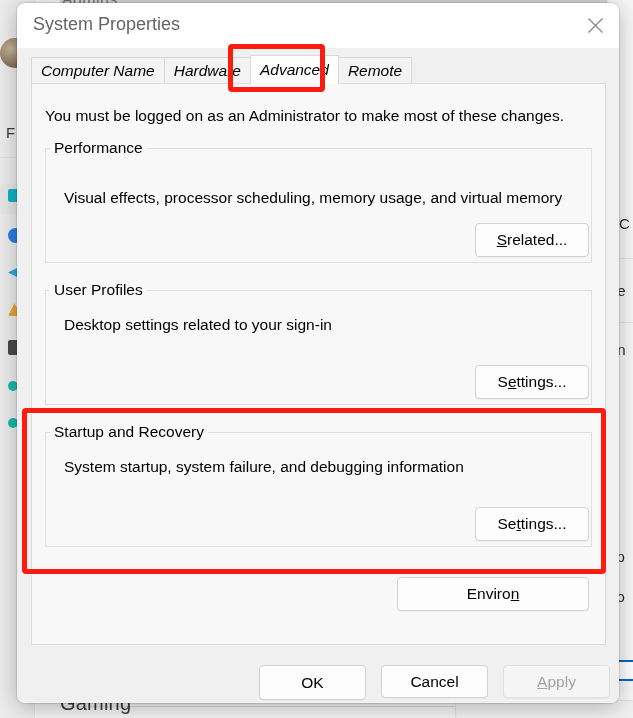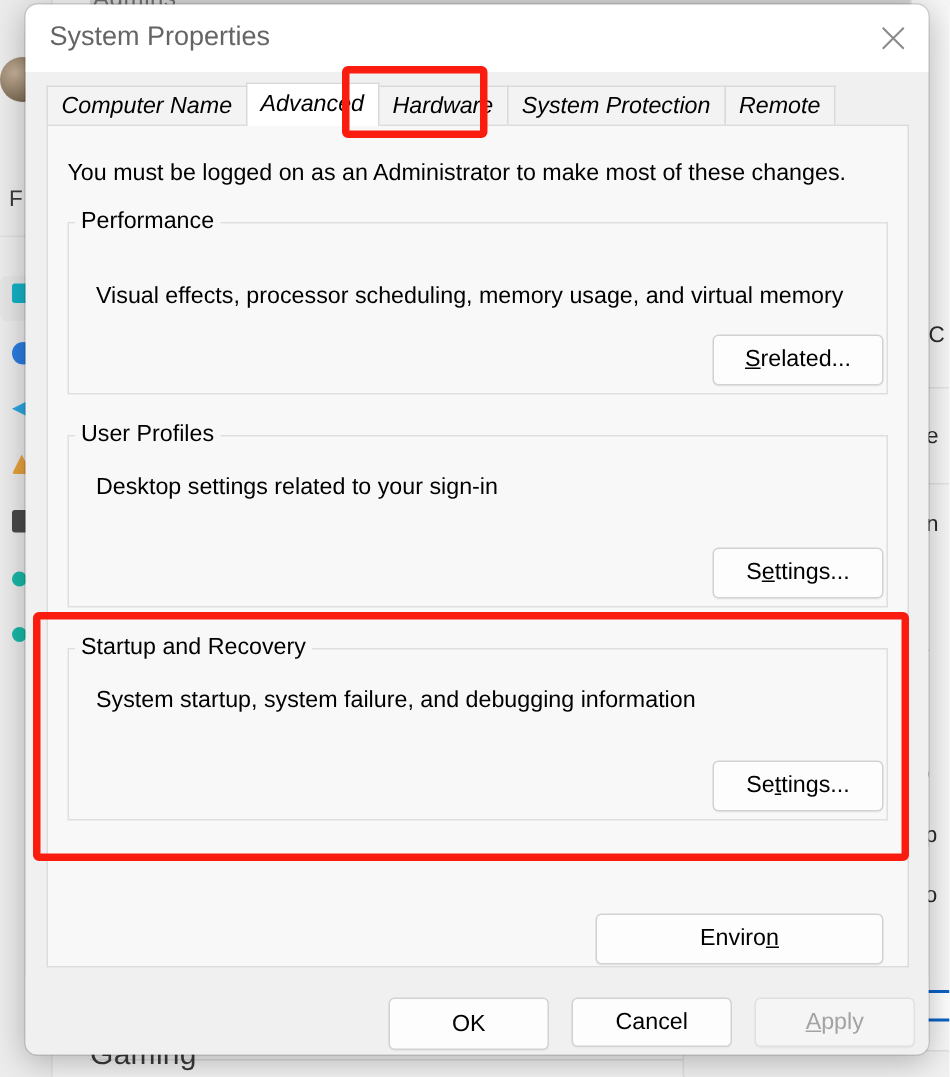--- a/index.html
+++ b/index.html
@@ -317,23 +317,22 @@
       <div class="title-text">System Properties</div>
       <div class="close-btn">
         <svg width="17" height="17" viewBox="0 0 17 17" aria-hidden="true">
           <path d="M1.5 1.5 L15.5 15.5 M15.5 1.5 L1.5 15.5" stroke="#8a8a8a" stroke-width="1.4" fill="none"></path>
         </svg>
       </div>
     </div>
 
     <div class="tabstrip">
       <div class="tab">Computer Name</div>
+      <div class="tab">Hardware</div>
       <div class="tab active">Advanced</div>
-      <div class="tab">Hardware</div>
-      <div class="tab">System Protection</div>
       <div class="tab">Remote</div>
     </div>
 
     <div class="tabpage"></div>
 
     <div class="admin-note">You must be logged on as an Administrator to make most of these changes.</div>
 
     <div class="groupbox" style="left:28px; top:145px; width:547px; height:115px;"></div>
     <div class="group-legend" style="left:33px; top:136px;">Performance</div>
     <div class="group-desc" style="left:47px; top:171px;margin-top:15px;">Visual effects, processor scheduling, memory usage, and virtual memory</div>
@@ -354,21 +353,21 @@
 
     <div class="groupbox" style="left:28px; top:429px; width:547px; height:115px;"></div>
     <div class="group-legend" style="left:33px; top:420px;">Startup and Recovery</div>
     <div class="group-desc" style="left:47px; top:455px;">System startup, system failure, and debugging information</div>
     <div class="btn" style="left:458px; top:504px; width:114px; height:34px;">
       <span>Se</span>
         <u>t</u>
         <span>tings...</span>
     </div>
 
-    <div class="btn" style="left:380px; top:574px; width:192px; height:34px;margin-top:32px;">
+    <div class="btn" style="left:380px; top:574px; width:192px; height:34px;">
       <span>Enviro</span>
         <u>n</u>
     </div>
 
     <div class="footer"></div>
     <div class="btn" style="left:242px; top:662px; width:107px; height:35px;">
       <span>OK</span>
         <u></u>
         <span></span>
     </div>

